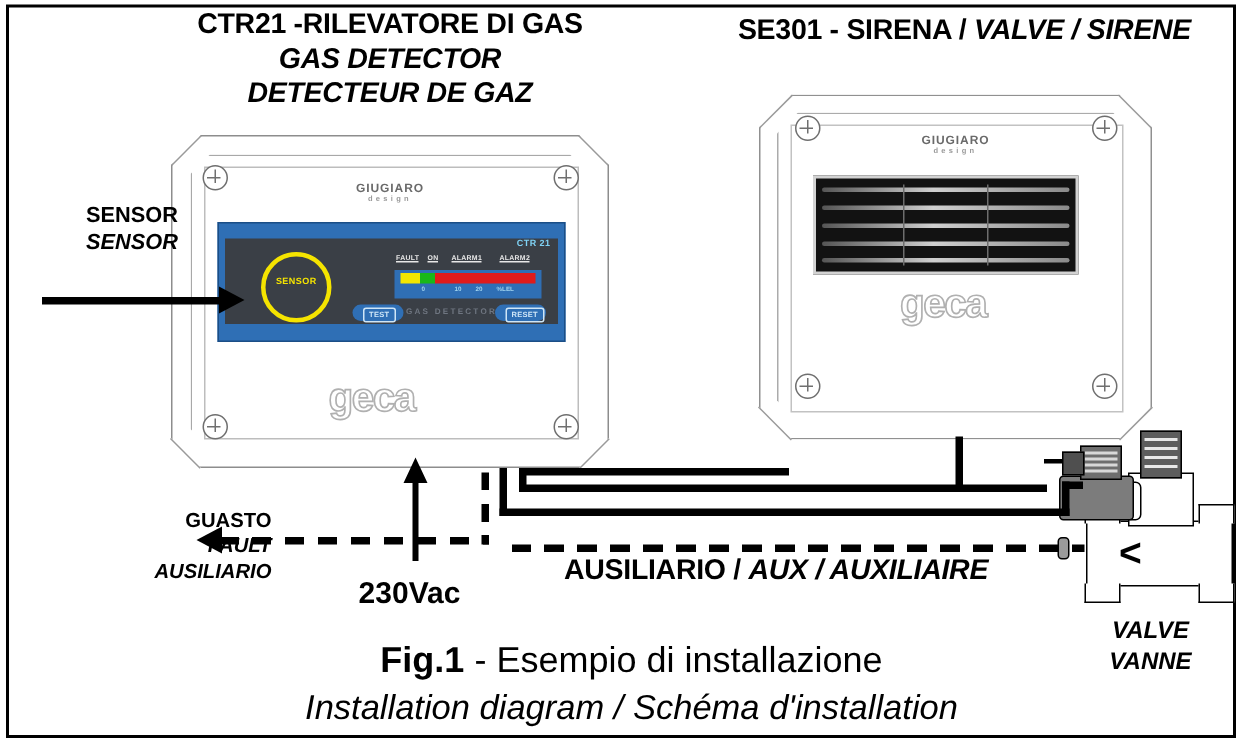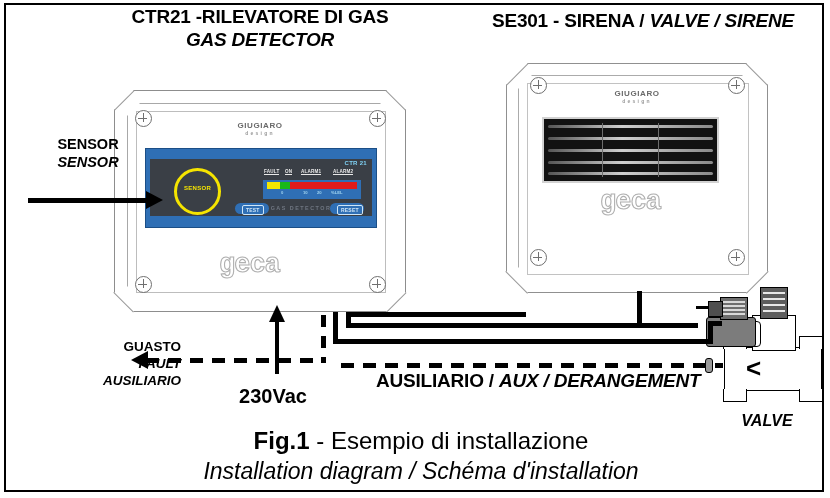--- a/index.html
+++ b/index.html
@@ -49,21 +49,21 @@
   #scale span{position:absolute;color:#9fd3ef;font-size:4.2px;font-weight:bold;}
 
   .btn{position:absolute;top:44px;height:11px;background:#2f6fb5;border-radius:6px;}
   .btn i{position:absolute;left:7px;top:1.5px;height:8px;padding:0 3px;border:.8px solid #cfe6f7;border-radius:2px;
     color:#cfe6f7;font-size:5px;font-style:normal;font-weight:bold;line-height:8px;letter-spacing:.2px;}
   #btn-test{left:85px;width:34px;}
   #btn-reset{left:180px;width:34px;}
   #gd-text{position:absolute;left:120px;top:46px;width:62px;text-align:center;color:#6f7681;font-size:5.4px;font-weight:bold;letter-spacing:1.5px;}
 
   .geca{position:absolute;font-size:27px;font-weight:bold;letter-spacing:-1px;
-    color:#ffffff;-webkit-text-stroke:1.1px #b0b0b0;text-shadow:0 0 0 #b0b0b0;font-family:Liberation Mono, monospace;}
+    color:#ffffff;-webkit-text-stroke:1.1px #b0b0b0;text-shadow:0 0 0 #b0b0b0;}
 
   
   #siren{position:absolute;left:500px;top:58px;width:262px;height:230px;}
   .s-out{position:absolute;inset:0;border:1.4px solid #909090;background:#fff;
     clip-path:polygon(22px 0,240px 0,262px 22px,262px 208px,240px 230px,22px 230px,0 208px,0 22px);}
   .s-in{position:absolute;left:12px;top:12px;width:238px;height:206px;border:1.2px solid #ababab;
     clip-path:polygon(14px 0,224px 0,238px 14px,238px 192px,224px 206px,14px 206px,0 192px,0 14px);}
   .s-in2{position:absolute;left:21px;top:20px;width:220px;height:190px;border:1px solid #c2c2c2;}
   #grille{position:absolute;left:36px;top:54px;width:173px;height:62px;background:#121212;border:2px solid #d2d2d2;}
   #grille .slat{position:absolute;left:4px;right:4px;height:3px;background:linear-gradient(90deg,#555,#cfcfcf 45%,#8a8a8a);border-radius:2px;}
@@ -111,20 +111,21 @@
 </style>
 </head>
 <body>
 
 <div id="page">
   <div id="frame">
 
     <div class="lbl" id="title-detector">
       <div>CTR21 -RILEVATORE DI GAS</div>
       <div class="it">GAS DETECTOR</div>
+      <div class="it">DETECTEUR DE GAZ</div>
     </div>
 
     <div class="lbl" id="title-siren">
       <span>SE301 - SIRENA / </span><span class="it">VALVE / SIRENE</span>
     </div>
 
     <div id="det">
       <div class="case-out"></div>
       <div class="case-in"></div>
       <div class="case-in2"></div>
@@ -278,25 +279,26 @@
 
     <div class="lbl" id="lbl-fault">
       <div>GUASTO</div>
       <div class="it">FAULT</div>
       <div class="it">AUSILIARIO</div>
     </div>
 
     <div class="lbl" id="lbl-230">230Vac</div>
 
     <div class="lbl" id="lbl-aux">
-      <span>AUSILIARIO / </span><span class="it">AUX / DERANGEMENT</span>
+      <span>AUSILIARIO / </span><span class="it">AUX / AUXILIAIRE</span>
     </div>
 
     <div class="lbl" id="lbl-valve">
       <div class="it">VALVE</div>
+      <div class="it">VANNE</div>
     </div>
 
     <div id="caption">
       <div id="cap1"><b>Fig.1</b><span> - Esempio di installazione</span></div>
       <div id="cap2">Installation diagram / Schéma d'installation</div>
     </div>
 
   </div>
 </div>
 

